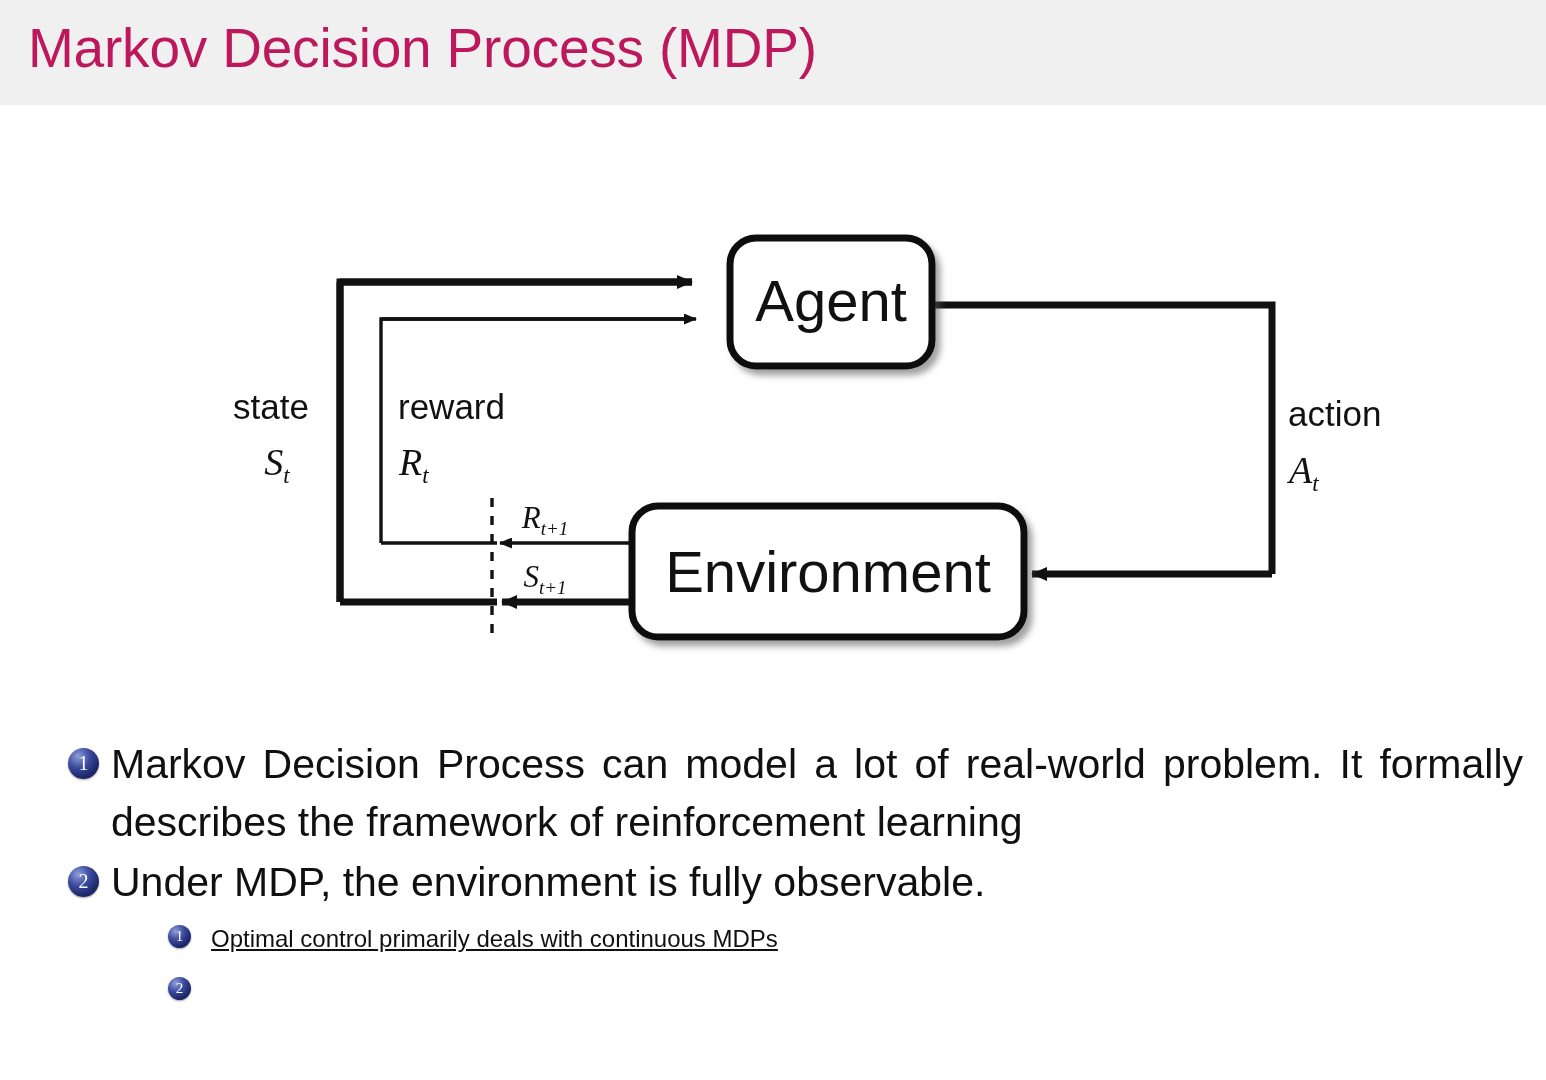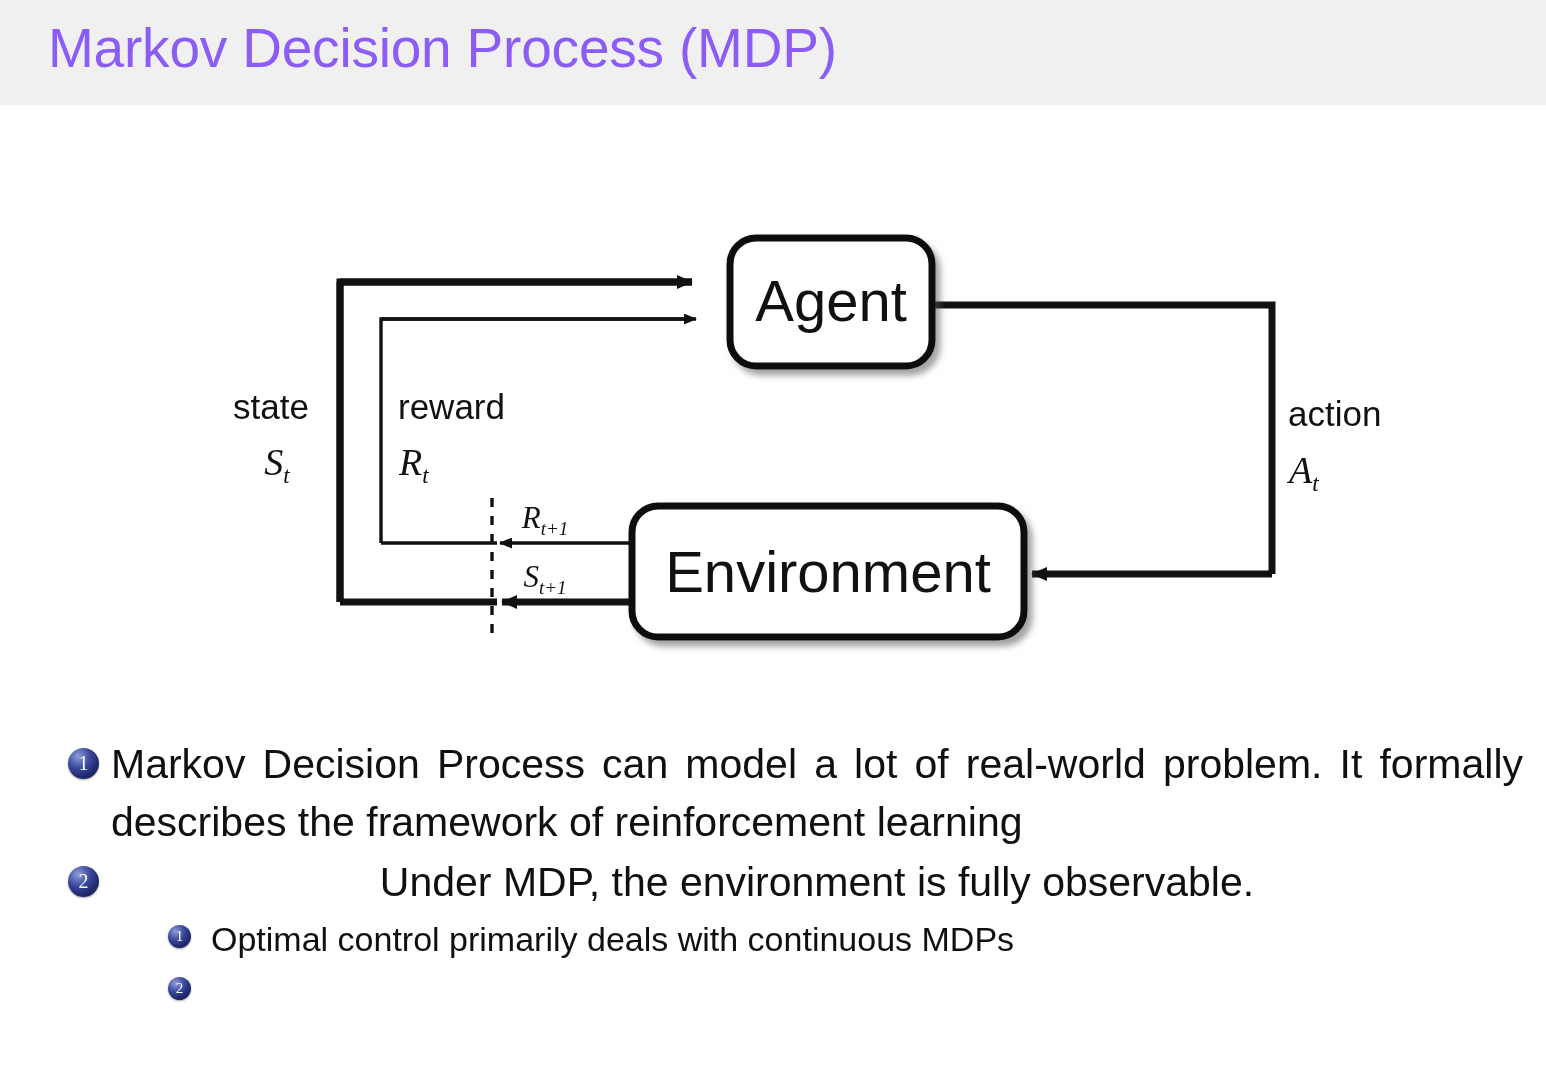--- a/index.html
+++ b/index.html
@@ -28,24 +28,23 @@
     background: #f0f0f0;
   }
   .slide-title {
     position: absolute;
     left: 28px;
     top: 13px;
     font-size: 55px;
     line-height: 70px;
     font-weight: 400;
     letter-spacing: -0.2px;
-    color: #8b5cf6;
+    color: #be185d;
     white-space: nowrap;
     font-family: "Liberation Sans", sans-serif;
-    margin-left: 20px;
   }
 
   
   .diagram {
     position: absolute;
     left: 0;
     top: 105px;
     width: 1411px;
     height: 600px;
   }
@@ -129,28 +128,29 @@
   .bullet-text-lg {
     font-size: 41px;
     line-height: 58px;
     color: #101010;
     margin-left: 12px;
     width: 1412px;
     text-align: justify;
     text-justify: inter-word;
     font-family: "Liberation Sans", sans-serif;
   }
-  .bullet-text-lg.nojust { text-align: center; }
+  .bullet-text-lg.nojust { text-align: left; }
   .bullet-text-sm {
-    font-size: 34px;
+    font-size: 24px;
     line-height: 52px;
     color: #101010;
     margin-left: 20px;
     font-family: "Liberation Sans", sans-serif;
     white-space: nowrap;
+    text-decoration: underline;
   }
 </style>
 </head>
 <body>
 
 <div class="header-band"></div>
 <div class="slide-title">Markov Decision Process (MDP)</div>
 
 <div class="diagram">
 <svg width="1546" height="600" viewBox="0 0 1546 600" xmlns="http://www.w3.org/2000/svg">

